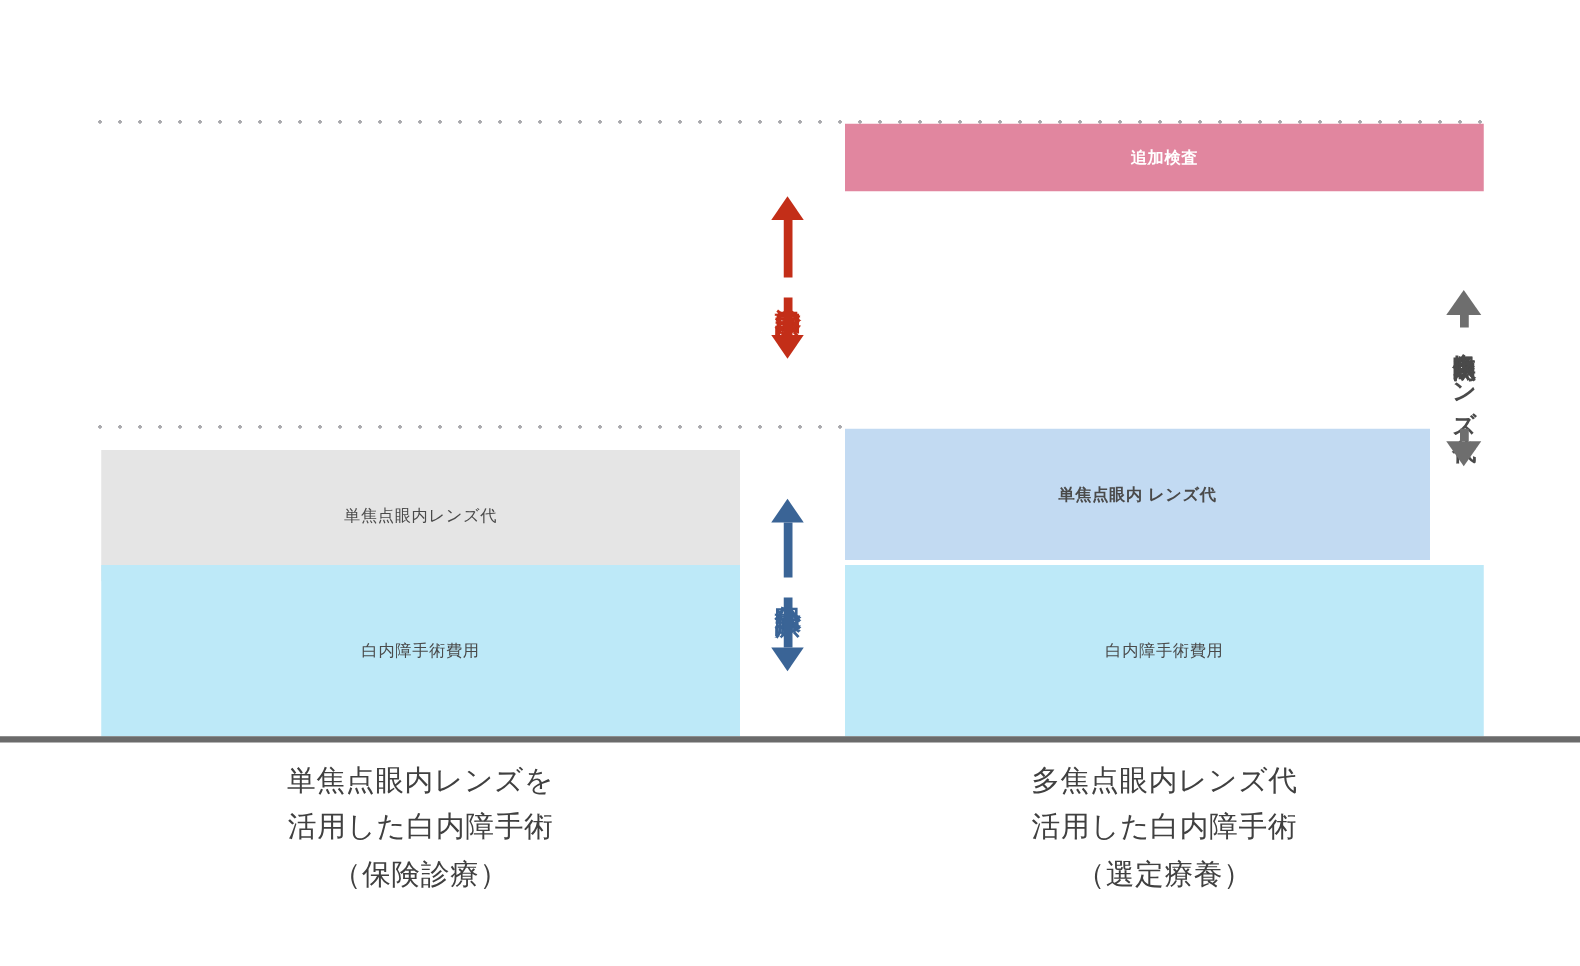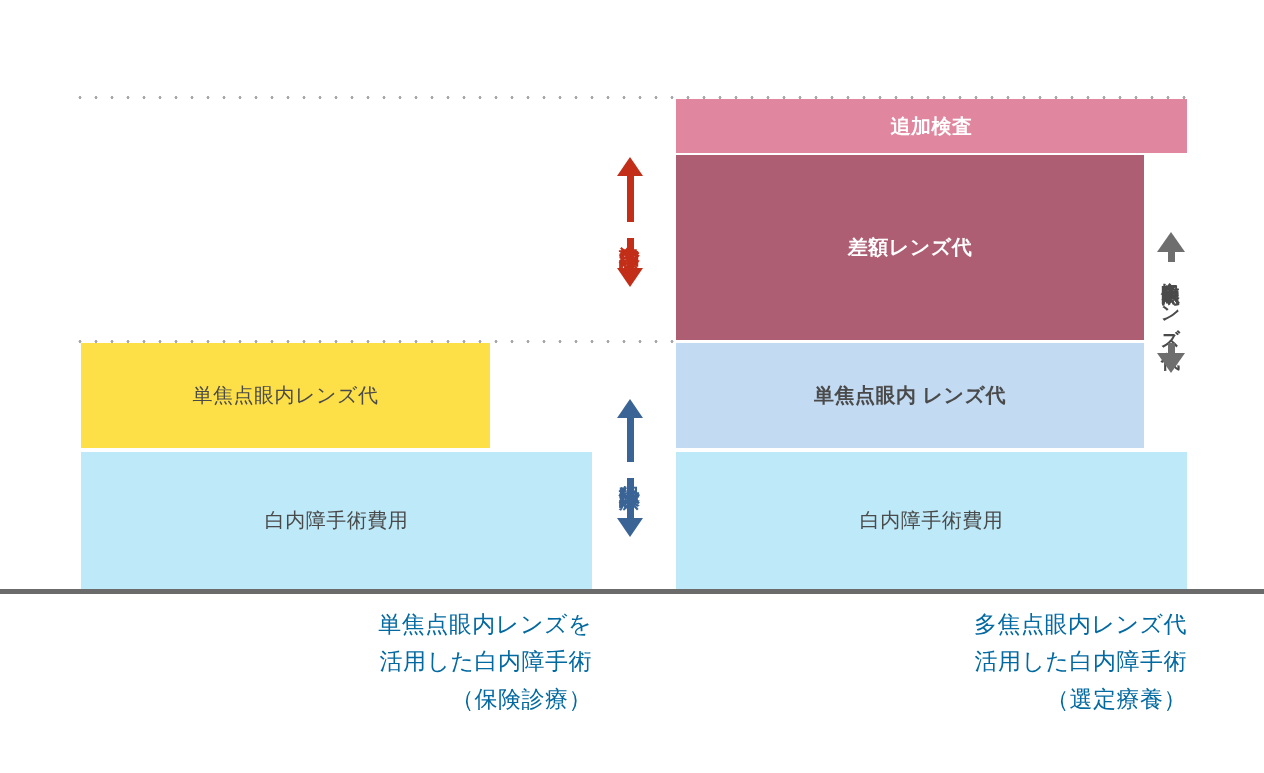--- a/index.html
+++ b/index.html
@@ -43,28 +43,28 @@
 
   
   .seg {
     position: absolute;
     box-sizing: border-box;
     display: flex;
     align-items: center;
     justify-content: center;
     text-align: center;
     line-height: 1.32;
-    font-size: 20px;
+    font-size: 13px;
     letter-spacing: 0.5px;
   }
   .seg.dark   { color: #ffffff; font-weight: 700; }
   .seg.lite   { color: #4a4a4a; font-weight: 400; }
 
   
-  #l-mono  { left: 81px;  top: 343px; width: 409px; height: 105px; background: #fde047; }
+  #l-mono  { left: 81px;  top: 360px; width: 511px; height: 105px; background: #e5e5e5; }
   #l-surg  { left: 81px;  top: 452px; width: 511px; height: 137px; background: #bde9f8; }
 
   
   #r-extra { left: 676px; top: 99px;  width: 511px; height: 54px;  background: #e1869f; }
   #r-diff  { left: 676px; top: 155px; width: 468px; height: 185px; background: #ad5e72; }
   #r-mono  { left: 676px; top: 343px; width: 468px; height: 105px; background: #c2daf2; font-weight: bold; }
   #r-surg  { left: 676px; top: 452px; width: 511px; height: 137px; background: #bde9f8; }
 
   
   .measure {
@@ -110,43 +110,42 @@
     color: #4a4a4a;
     font-size: 19px;
     font-weight: 700;
     letter-spacing: 0.5px;
   }
 
   
   .caption {
     position: absolute;
     top: 606px;
-    text-align: right;
+    text-align: center;
     font-size: 23px;
     line-height: 1.62;
-    color: #0369a1;
+    color: #404040;
     letter-spacing: 0.5px;
     white-space: pre-line;
   }
   #cap-left  { left: 81px;  width: 511px; }
   #cap-right { left: 676px; width: 511px; }
 </style>
 </head>
 <body>
 
 <div id="stage">
 
   <div class="dotline" id="dot-top"></div>
   <div class="dotline" id="dot-mid"></div>
 
   <div class="seg lite" id="l-mono">単焦点眼内レンズ代</div>
   <div class="seg lite" id="l-surg">白内障手術費用</div>
 
   <div class="seg dark" id="r-extra">追加検査</div>
-  <div class="seg dark" id="r-diff">差額レンズ代</div>
   <div class="seg lite" id="r-mono">単焦点眼内
 レンズ代</div>
   <div class="seg lite" id="r-surg">白内障手術費用</div>
 
   <div class="measure" id="m-free">
     <div class="arrowhead up"></div>
     <div class="shaft"></div>
     <div class="vlabel">自由診療</div>
     <div class="shaft lower"></div>
     <div class="arrowhead down"></div>

